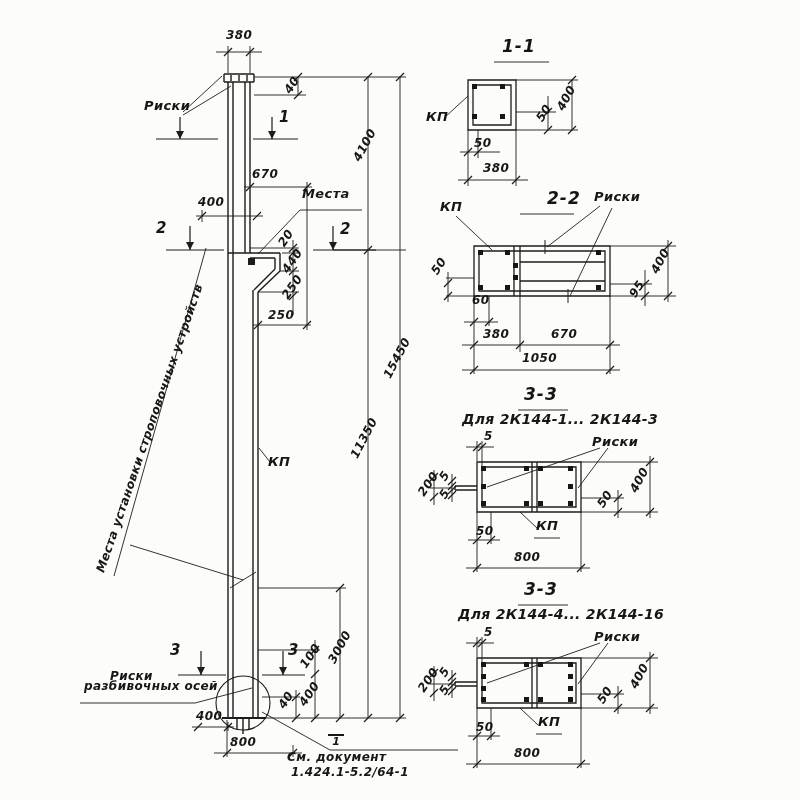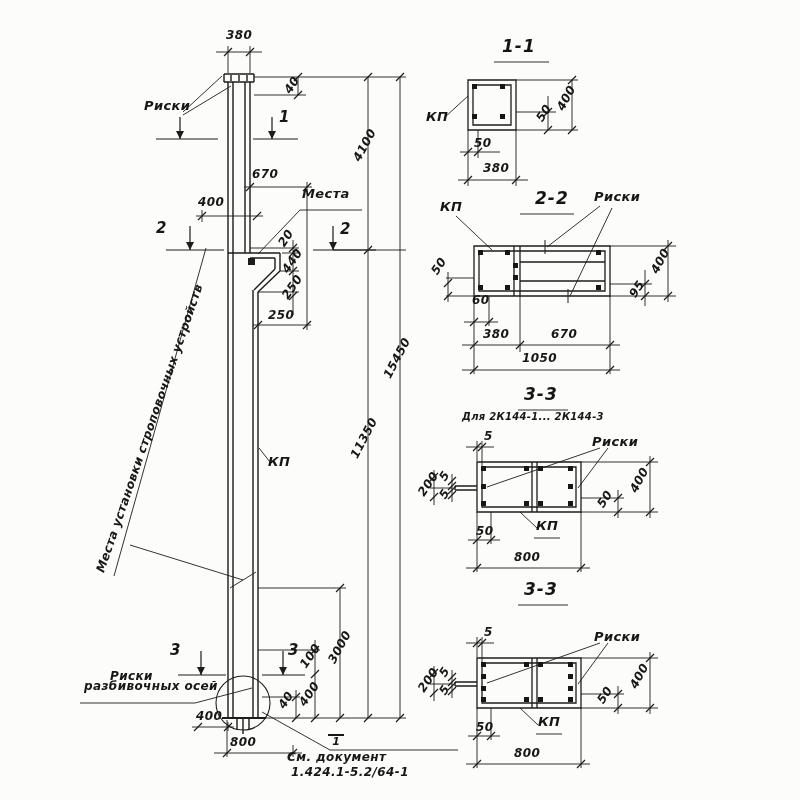--- a/index.html
+++ b/index.html
@@ -11,21 +11,21 @@
   .canvas svg{position:absolute;left:0;top:0;}
   .dim{
     position:absolute;font-style:italic;font-weight:bold;font-size:12px;
     color:#171717;white-space:nowrap;letter-spacing:.4px;line-height:1;
   }
   .lbl{font-size:13px;}
   .big{font-size:15px;}
   .rot{transform:rotate(-56deg);}
   .rot2{transform:rotate(-62deg);}
   .sec-title{position:absolute;font-style:italic;font-weight:bold;font-size:17px;color:#141414;letter-spacing:1px;white-space:nowrap;line-height:1;}
-  .subtitle{position:absolute;font-style:italic;font-weight:bold;font-size:10px;color:#171717;white-space:nowrap;line-height:1;letter-spacing:.3px;}
+  .subtitle{position:absolute;font-style:italic;font-weight:bold;font-size:14px;color:#171717;white-space:nowrap;line-height:1;letter-spacing:.3px;}
   .strop{
     position:absolute;left:100px;top:566px;font-style:italic;font-weight:bold;
     font-size:12px;color:#171717;white-space:nowrap;transform-origin:0 50%;
     transform:rotate(-71deg);letter-spacing:.3px;line-height:1;
   }
   .refmark{
     position:absolute;width:16px;border-top:2px solid #171717;text-align:center;
     font-style:italic;font-weight:bold;font-size:11px;color:#171717;line-height:1.1;
   }
 </style>
@@ -197,21 +197,21 @@
   <span class="dim" style="left:291px;top:766px">1.424.1-5.2/64-1</span>
   <span class="refmark" style="left:328px;top:734px">1</span>
 
   <span class="sec-title" style="left:502px;top:38px">1-1</span>
   <span class="dim lbl" style="left:426px;top:110px">КП</span>
   <span class="dim" style="left:474px;top:137px">50</span>
   <span class="dim" style="left:483px;top:162px">380</span>
   <span class="dim rot" style="left:535px;top:107px">50</span>
   <span class="dim rot2" style="left:553px;top:92px">400</span>
 
-  <span class="sec-title" style="left:535px;top:190px">2-2</span>
+  <span class="sec-title" style="left:547px;top:190px">2-2</span>
   <span class="dim lbl" style="left:440px;top:200px">КП</span>
   <span class="dim lbl" style="left:594px;top:190px">Риски</span>
   <span class="dim rot" style="left:430px;top:260px">50</span>
   <span class="dim" style="left:472px;top:294px">60</span>
   <span class="dim" style="left:483px;top:328px">380</span>
   <span class="dim" style="left:551px;top:328px">670</span>
   <span class="dim" style="left:522px;top:352px">1050</span>
   <span class="dim rot" style="left:628px;top:283px">95</span>
   <span class="dim rot2" style="left:647px;top:255px">400</span>
 
@@ -222,20 +222,21 @@
   <span class="dim rot" style="left:440px;top:470px">5</span>
   <span class="dim rot" style="left:415px;top:478px">200</span>
   <span class="dim rot" style="left:440px;top:488px">5</span>
   <span class="dim lbl" style="left:536px;top:519px">КП</span>
   <span class="dim" style="left:476px;top:525px">50</span>
   <span class="dim" style="left:514px;top:551px">800</span>
   <span class="dim rot" style="left:596px;top:493px">50</span>
   <span class="dim rot2" style="left:626px;top:474px">400</span>
 
   <span class="sec-title" style="left:524px;top:581px">3-3</span>
+  <span class="subtitle" style="left:458px;top:607px">Для 2К144-4... 2К144-16</span>
   <span class="dim" style="left:484px;top:626px">5</span>
   <span class="dim lbl" style="left:594px;top:630px">Риски</span>
   <span class="dim rot" style="left:440px;top:666px">5</span>
   <span class="dim rot" style="left:415px;top:674px">200</span>
   <span class="dim rot" style="left:440px;top:684px">5</span>
   <span class="dim lbl" style="left:538px;top:715px">КП</span>
   <span class="dim" style="left:476px;top:721px">50</span>
   <span class="dim" style="left:514px;top:747px">800</span>
   <span class="dim rot" style="left:596px;top:689px">50</span>
   <span class="dim rot2" style="left:626px;top:670px">400</span>

